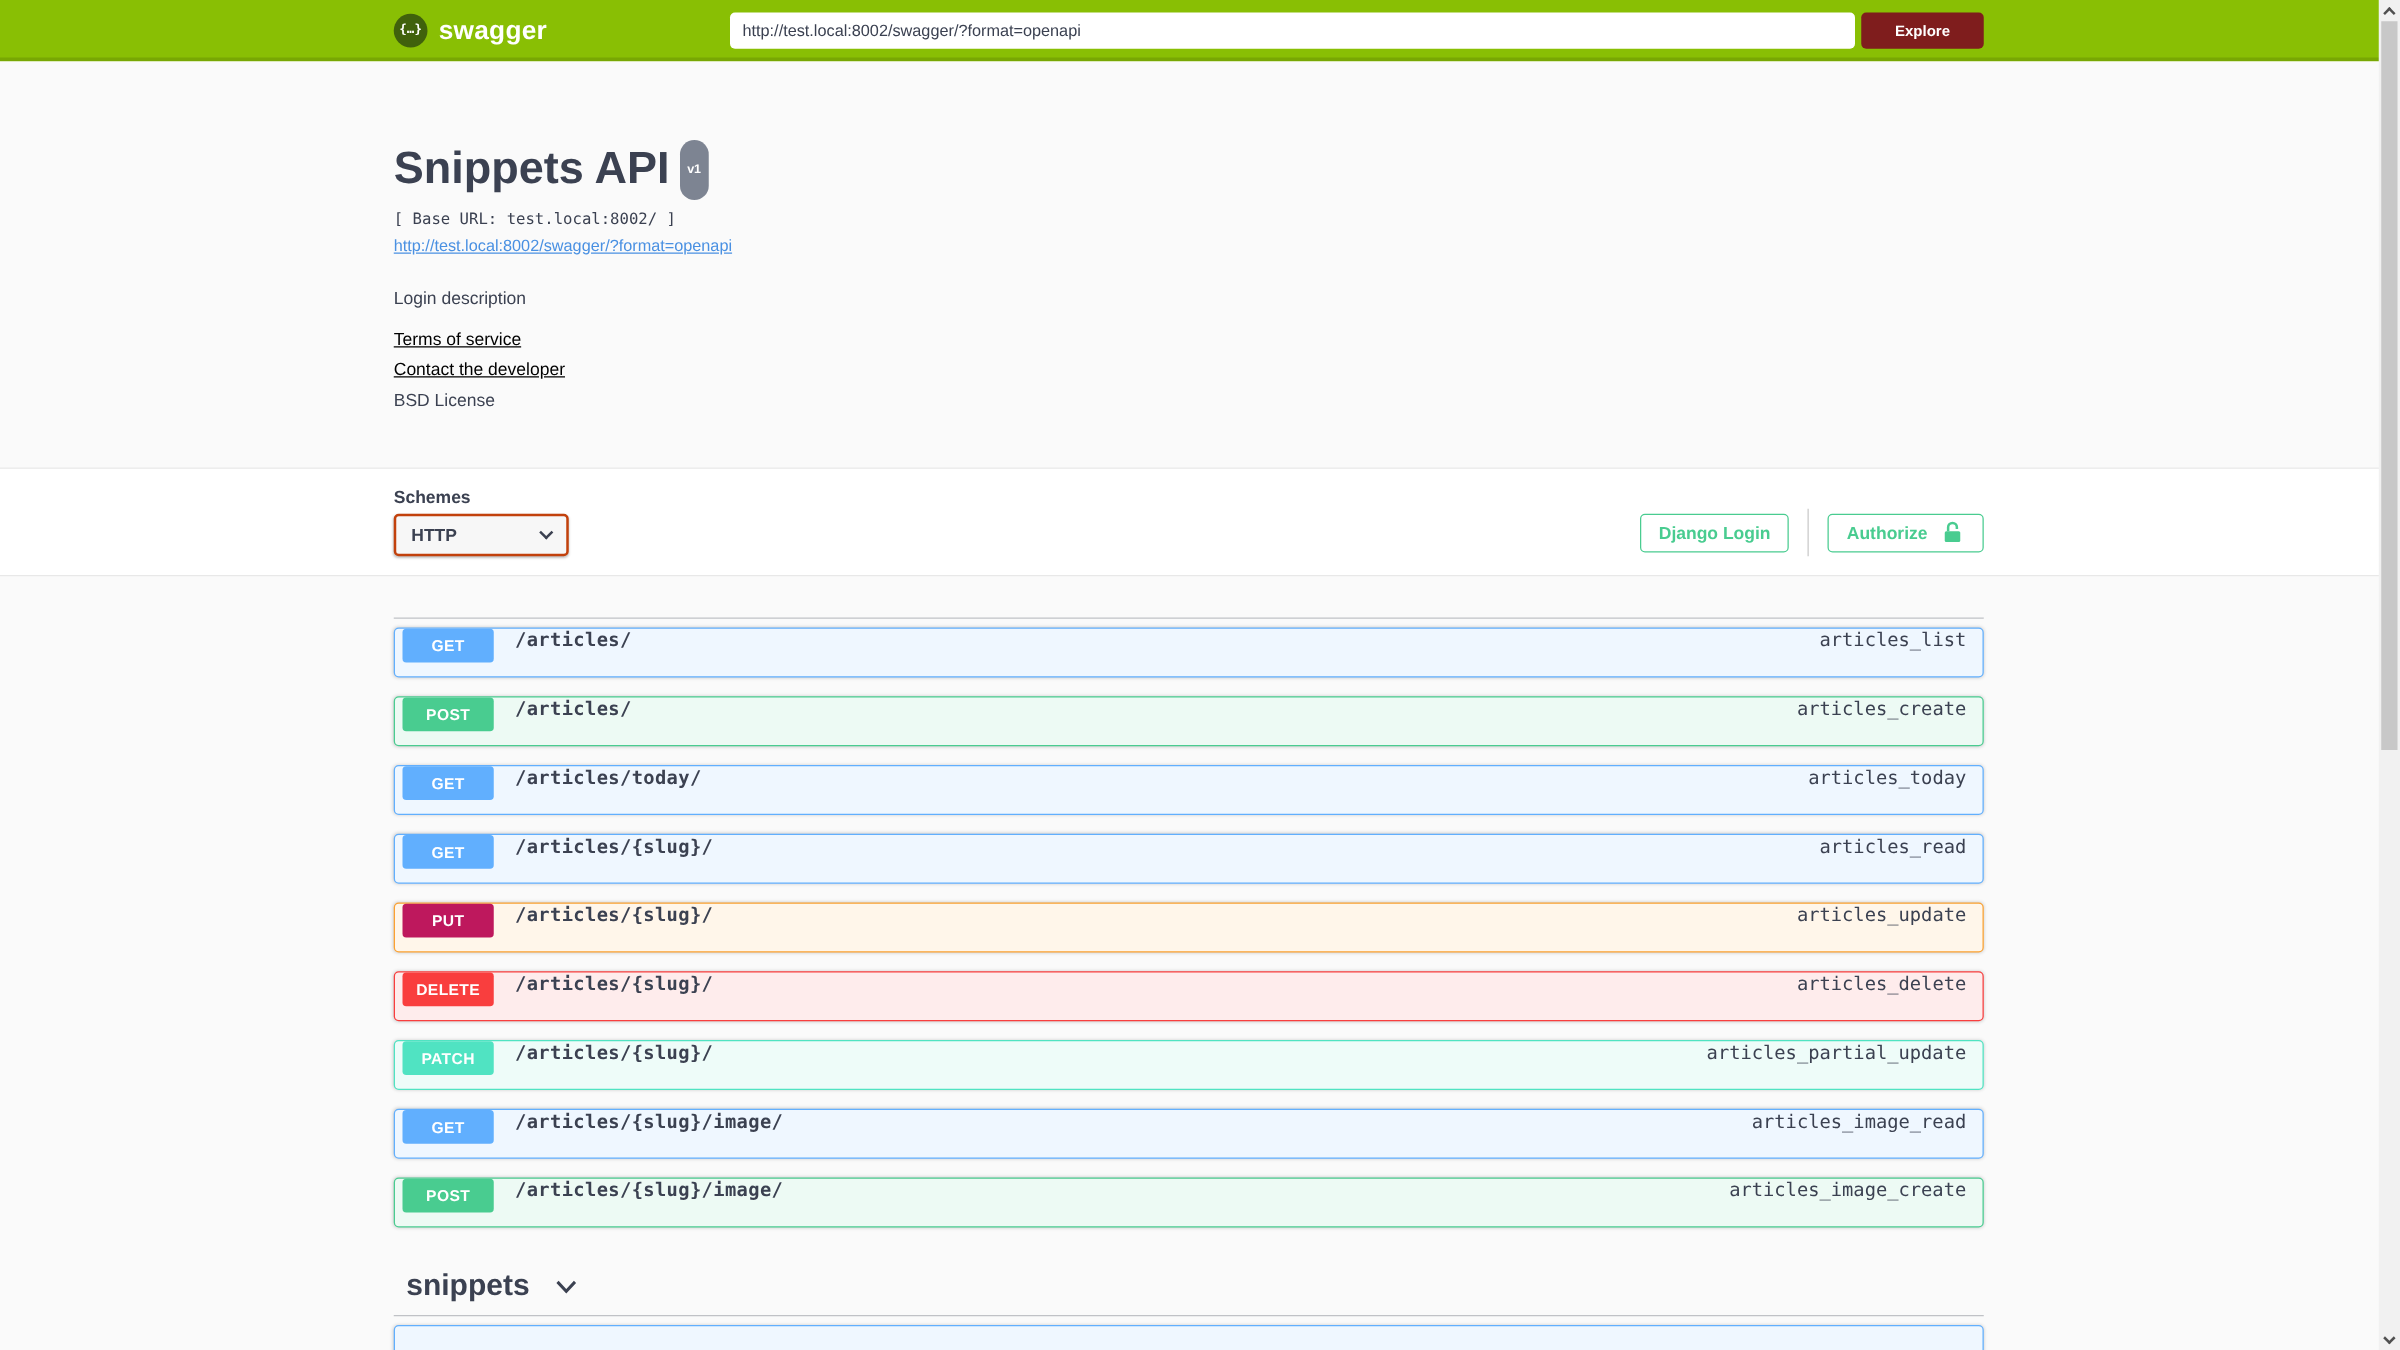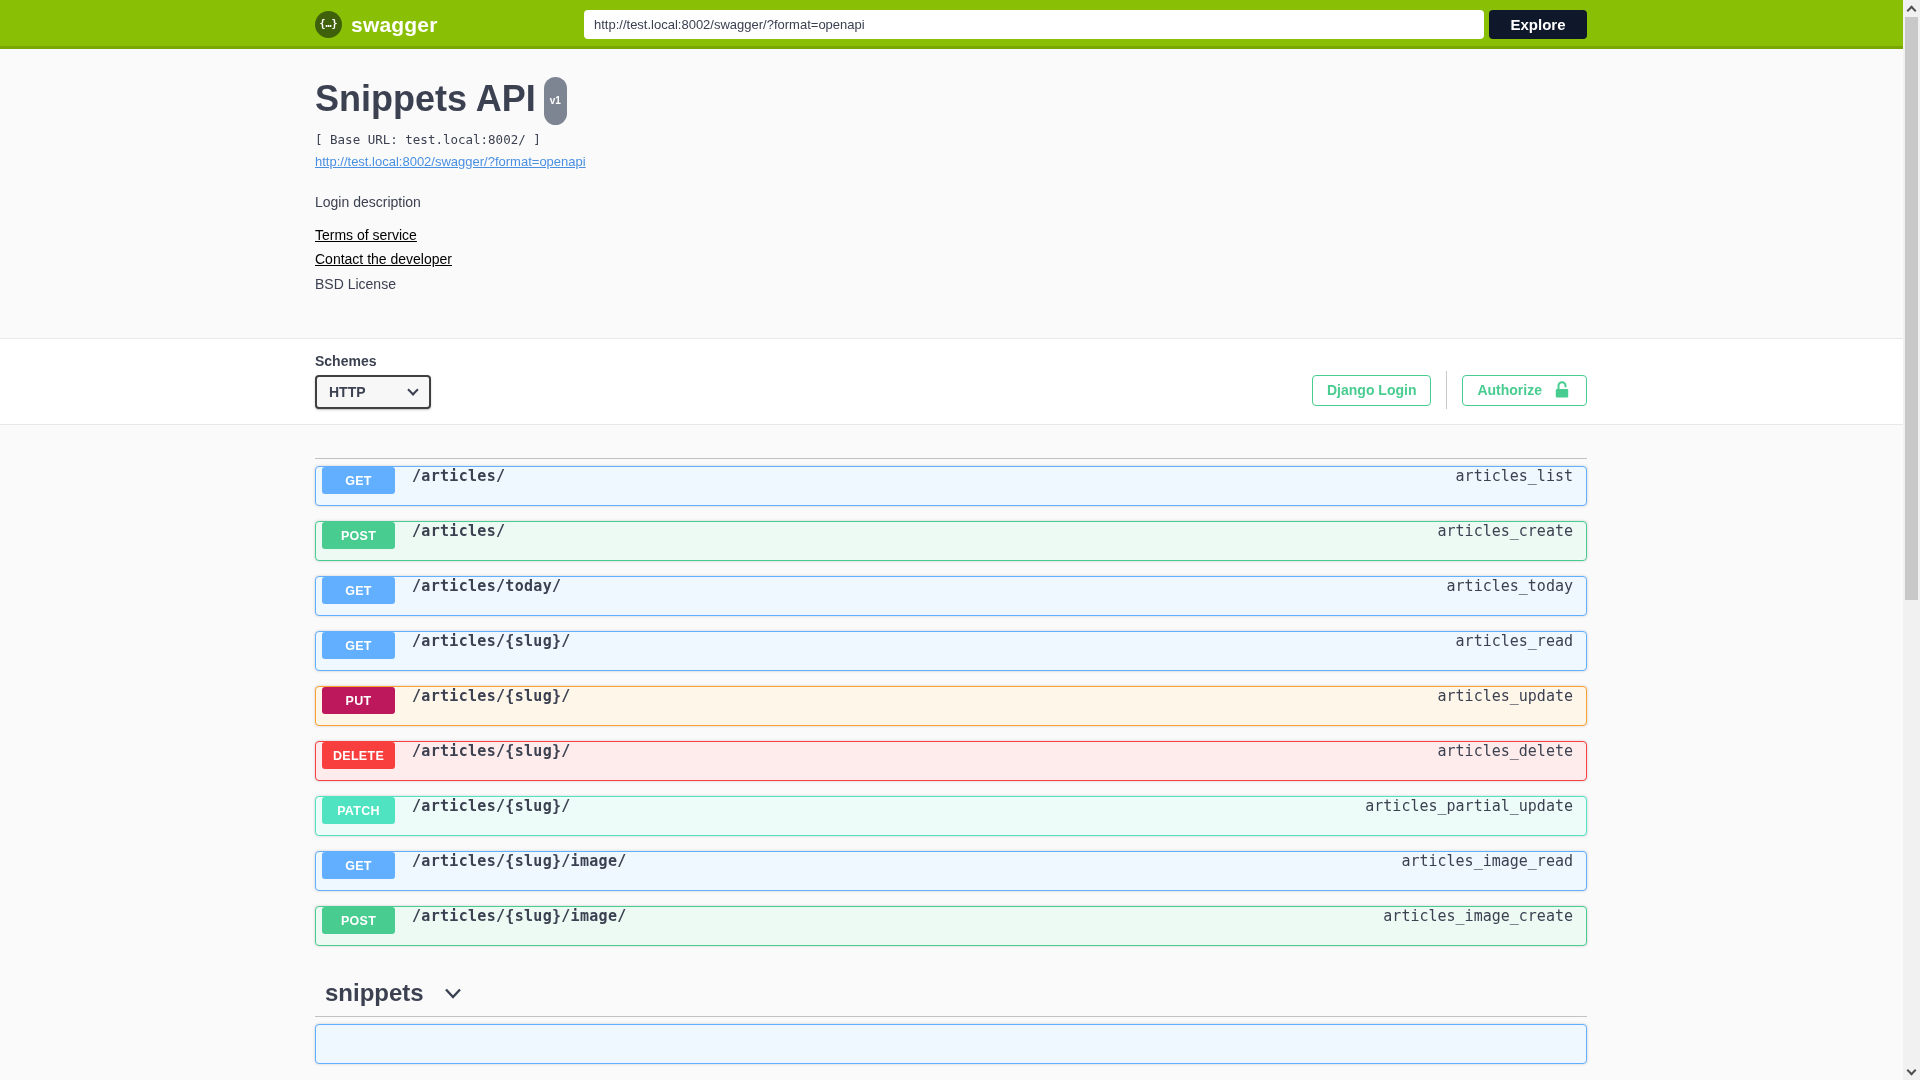--- a/index.html
+++ b/index.html
@@ -35,46 +35,46 @@
   }
   .brand-name { color: #fff; font-weight: 700; font-size: 21px; letter-spacing: .2px; }
   .explore-form { margin-left: auto; display: flex; gap: 5px; align-items: center; }
   .url-input {
     width: 900px; height: 29px; border: none; border-radius: 4px;
     padding: 0 10px; font-size: 13px; color: #3b4151;
     font-family: "Liberation Sans", sans-serif; outline: none; background: #fff;
   }
   .explore-btn {
     width: 98px; height: 29px; border: none; border-radius: 4px;
-    background: #0f172a; color: #fff; font-weight: 700; font-size: 15px;
+    background: #7f1d1d; color: #fff; font-weight: 700; font-size: 12px;
     cursor: pointer; font-family: "Liberation Sans", sans-serif;
   }
 
   .wrap { width: 1272px; margin-left: 315px; }
 
   
-  .info-section { padding-top: 30px; padding-bottom: 46px; }
+  .info-section { padding-top: 65px; padding-bottom: 46px; }
   .api-title { font-size: 36px; font-weight: 700; line-height: 40px; display: flex; align-items: flex-start; gap: 8px; }
   .version-badge {
     background: #7d8492; color: #fff; font-size: 10px; font-weight: 700;
     padding: 4px 6px; border-radius: 50px; position: relative; top: -2px;
   }
   .base-url { font-family: "DejaVu Sans Mono", monospace; font-size: 12.5px; margin-top: 5px; }
   .spec-link { display: inline-block; margin-top: 7px; font-size: 13px; color: #4990e2; text-decoration: underline; }
   .description { margin-top: 24px; font-size: 14px; }
   .info-link { display: block; margin-top: 16px; font-size: 14px; color: #000000; text-decoration: underline; width: max-content; }
   .info-link + .info-link { margin-top: 8px; }
   .license { margin-top: 9px; font-size: 14px; }
 
   
   .scheme-band { background: #fff; border-top: 1px solid #e8e8e8; border-bottom: 1px solid #e8e8e8; height: 87px; }
   .scheme-band .wrap { display: flex; align-items: flex-end; justify-content: space-between; padding: 12px 0 15px; height: 100%; }
   .schemes-label { font-size: 14px; font-weight: 700; display: block; margin-bottom: 6px; }
   .scheme-select {
-    width: 116px; height: 34px; border: 2px solid #404040; border-radius: 4px;
+    width: 140px; height: 34px; border: 2px solid #c2410c; border-radius: 4px;
     background: #f7f7f7; display: flex; align-items: center; justify-content: space-between;
     padding: 0 12px; font-weight: 700; font-size: 14px; cursor: pointer;
     box-shadow: 0 1px 2px 0 rgba(0,0,0,.25);
   }
   .select-chev { width: 8px; height: 8px; border-right: 2px solid #3b4151; border-bottom: 2px solid #3b4151; transform: rotate(45deg); margin-top: -4px; }
   .auth-wrap { display: flex; align-items: center; }
   .auth-btn {
     height: 31px; border: 1px solid #49cc90; color: #49cc90; background: transparent;
     border-radius: 4px; font-weight: 700; font-size: 14px; padding: 4px 14px;
     display: flex; align-items: center; gap: 10px; cursor: pointer;

